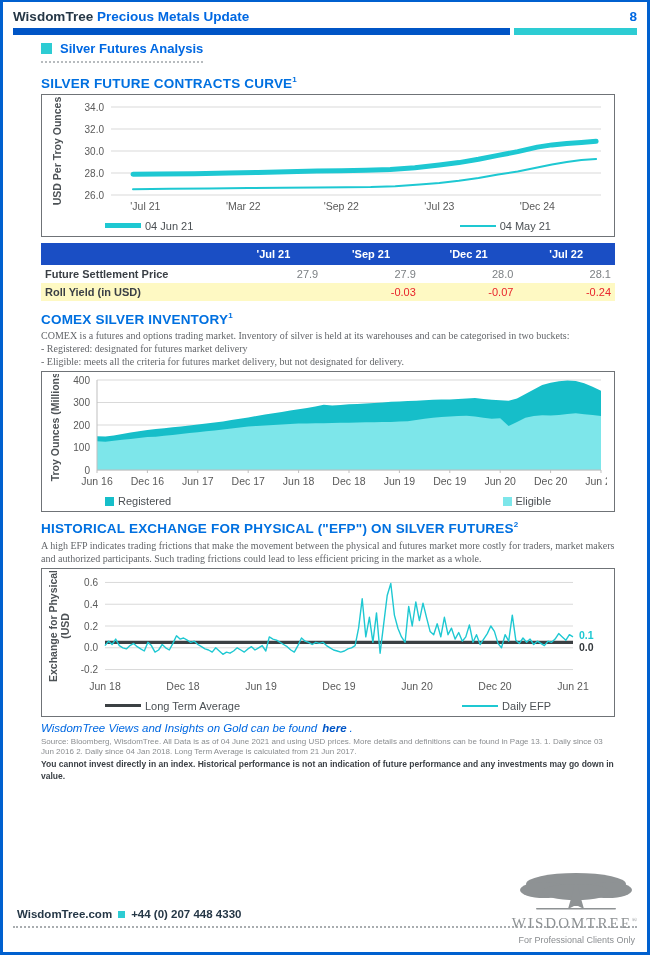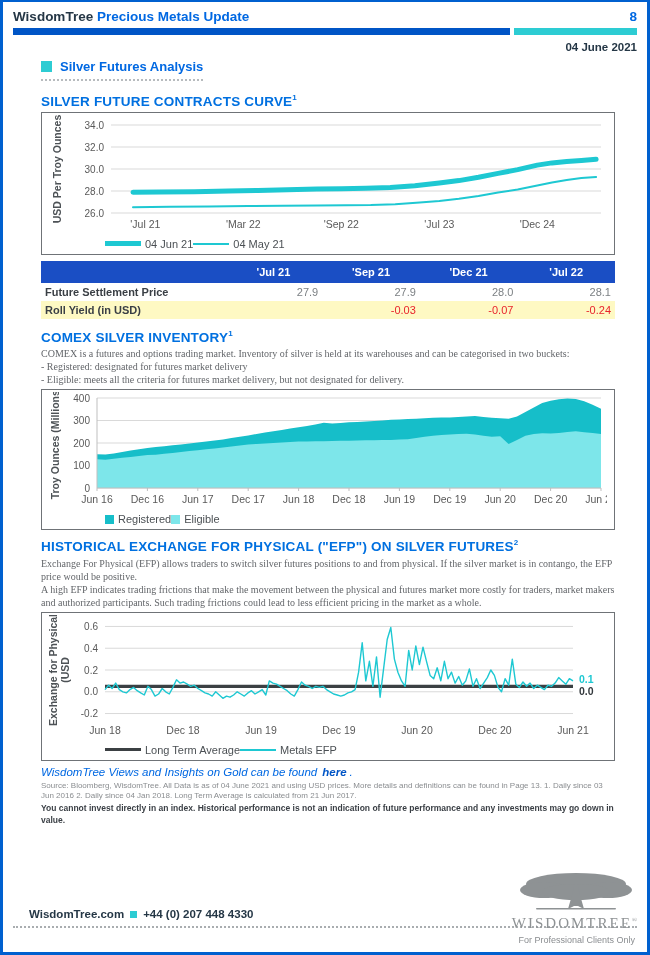--- a/index.html
+++ b/index.html
@@ -21,21 +21,21 @@
                border-bottom:2px dotted #b7bbbe; padding-bottom:5px; }
   .section-h .sq { width:11px; height:11px; background:#2dccd3; }
   .section-h .txt { font-size:13px; font-weight:600; color:#0068e2; }
   .chart-title { font-size:13.5px; font-weight:600; color:#0070e0; letter-spacing:.2px; margin:4px 0 3px 0; }
   .chart-title sup { font-size:8px; }
   .chart-box { border:1.3px solid #6f7377; padding:2px 3px 1px 3px; background:#fff; }
   svg text.tick { font-family:"Liberation Sans",sans-serif; font-size:10px; fill:#595959; }
   svg text.xtick { font-family:"Liberation Sans",sans-serif; font-size:10.5px; fill:#595959; }
   svg text.ylab { font-family:"Liberation Sans",sans-serif; font-size:10.5px; font-weight:bold; fill:#4d5256; }
   svg text.endlab { font-family:"Liberation Sans",sans-serif; font-size:10.5px; font-weight:bold; }
-  .legend { display:flex; justify-content:flex-start; align-items:center; padding:1px 60px 3px 60px;
+  .legend { display:flex; justify-content:space-between; align-items:center; padding:1px 60px 3px 60px;
             font-size:11px; color:#4b5054; }
   .legend .item { display:flex; align-items:center; gap:4px; }
   .ln { display:inline-block; width:36px; height:0; }
   .ln.teal-thick { border-top:5px solid #1ec8d2; }
   .ln.teal-thin  { border-top:2px solid #1ec8d2; }
   .ln.dark-thick { border-top:3.5px solid #3b4043; }
   .sq9 { display:inline-block; width:9px; height:9px; }
   .sq9.reg { background:#16bec9; }
   .sq9.eli { background:#7de6ea; }
   
@@ -49,21 +49,21 @@
   
   .para { font-size:10px; color:#63666a; line-height:1.3;font-family:Liberation Serif, serif; }
   .para p { margin:0; }
   
   .views { margin-top:5px; font-size:11.5px; font-style:italic; color:#0068e2; }
   .views a { font-weight:bold; font-style:italic; color:#0055c6; text-decoration:none; margin:0 3px 0 5px; cursor:pointer; }
   .source { margin-top:3px; font-size:8px; color:#8a8d90; line-height:1.35; }
   .disclaimer { font-size:8.5px; font-weight:bold; color:#3a3f45; line-height:1.35; margin-top:1px; }
   
   .footer { position:absolute; left:0; right:0; bottom:4px; height:62px; padding:0 10px; }
-  .foot-row { position:absolute; left:26px; bottom:28px; display:flex; align-items:center; gap:6px;
+  .foot-row { position:absolute; left:14px; bottom:28px; display:flex; align-items:center; gap:6px;
               font-size:11.5px; font-weight:bold; color:#253746; }
   .foot-row .tsq { width:7px; height:7px; background:#2dccd3; }
   .foot-dots { position:absolute; left:10px; right:10px; bottom:20px; border-top:2px dotted #a9adb0; }
   .logo { position:absolute; right:4px; bottom:16px; width:135px; text-align:center; }
   .logo-word { font-family:"Liberation Serif", serif; font-size:15px; letter-spacing:2px; color:#8e9294; }
   .logo-word sup { font-size:7px; }
   .clients { position:absolute; right:12px; bottom:3px; font-size:9px; color:#8a8d90; }
 </style>
 </head>
 <body>
@@ -74,21 +74,20 @@
     <div class="hdr-left">
       <span>WisdomTree</span>
       <span class="doc-title">Precious Metals Update</span>
     </div>
     <div class="hdr-page">8</div>
   </div>
   <div class="hdr-bar">
     <div class="seg-blue"></div>
     <div class="seg-teal"></div>
   </div>
-  <div class="date-line">04 June 2021</div>
 
   <div class="content">
 
     <div class="section-h">
       <span class="sq"></span>
       <span class="txt">Silver Futures Analysis</span>
     </div>
 
     <div class="chart-title">
       <span>SILVER FUTURE CONTRACTS CURVE</span><sup>1</sup>
@@ -216,21 +215,20 @@
           <span class="sq9 eli"></span>
           <span>Eligible</span>
         </span>
       </div>
     </div>
 
     <div class="chart-title" style="margin-top:8px;">
       <span>HISTORICAL EXCHANGE FOR PHYSICAL ("EFP") ON SILVER FUTURES</span><sup>2</sup>
     </div>
     <div class="para">
-      <p>Exchange For Physical (EFP) allows traders to switch silver futures positions to and from physical. If the silver market is in contango, the EFP price would be positive.</p>
       <p>A high EFP indicates trading frictions that make the movement between the physical and futures market more costly for traders, market makers and authorized participants. Such trading frictions could lead to less efficient pricing in the market as a whole.</p>
     </div>
     <div class="chart-box" style="margin-top:3px;">
       <svg id="chart3" width="562" height="124" viewBox="0 0 562 124">
           <line x1="60" x2="528" y1="98.55555555555556" y2="98.55555555555556" stroke="#d9d9d9" stroke-width="1"></line>
           <text x="53" y="102.05555555555556" text-anchor="end" class="tick">-0.2</text>
           <line x1="60" x2="528" y1="76.77777777777777" y2="76.77777777777777" stroke="#d9d9d9" stroke-width="1"></line>
           <text x="53" y="80.27777777777777" text-anchor="end" class="tick">0.0</text>
           <line x1="60" x2="528" y1="55" y2="55" stroke="#d9d9d9" stroke-width="1"></line>
           <text x="53" y="58.5" text-anchor="end" class="tick">0.2</text>
@@ -252,21 +250,21 @@
           <text x="449.9844" y="119" text-anchor="middle" class="xtick">Dec 20</text>
           <text x="528" y="119" text-anchor="middle" class="xtick">Jun 21</text>
         </svg>
       <div class="legend">
         <span class="item">
           <span class="ln dark-thick"></span>
           <span>Long Term Average</span>
         </span>
         <span class="item">
           <span class="ln teal-thin"></span>
-          <span>Metals EFP</span>
+          <span>Daily EFP</span>
         </span>
       </div>
     </div>
 
     <div class="views">
       <span>WisdomTree Views and Insights on Gold can be found</span><a>here</a><span>.</span>
     </div>
     <div class="source">Source: Bloomberg, WisdomTree. All Data is as of 04 June 2021 and using USD prices. More details and definitions can be found in Page 13. 1. Daily since 03 Jun 2016 2. Daily since 04 Jan 2018. Long Term Average is calculated from 21 Jun 2017.</div>
     <div class="disclaimer">You cannot invest directly in an index. Historical performance is not an indication of future performance and any investments may go down in value.</div>
 

